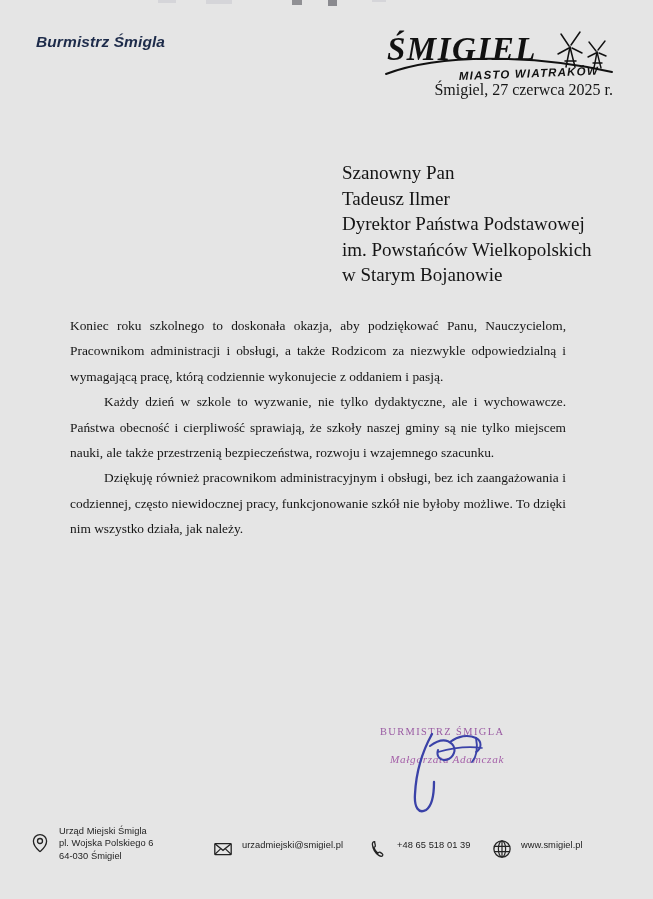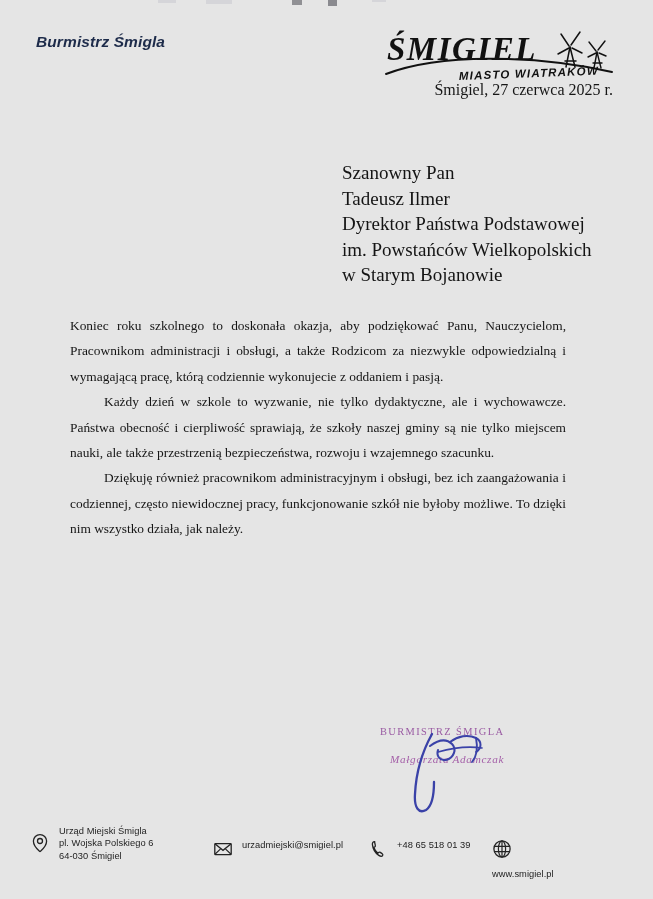--- a/index.html
+++ b/index.html
@@ -138,21 +138,21 @@
   .footer-text {
     font-size: 9.3px;
     line-height: 12.4px;
     letter-spacing: .05px;
     white-space: pre-line;
   }
   .fi-address { left: 30px;  top: 2px; align-items: flex-start; }
   .fi-address .footer-icon { margin-top: 8px; }
   .fi-email   { left: 213px; top: 16px; }
   .fi-phone   { left: 368px; top: 16px; }
-  .fi-web     { left: 492px; top: 16px; flex-direction: column; }
+  .fi-web     { left: 492px; top: 16px; }
 </style>
 </head>
 <body>
 
 <div class="page">
 
   <div class="scan-artifacts">
     <i style="left:158px;width:18px;height:3px;"></i>
     <i style="left:206px;width:26px;height:4px;"></i>
     <i style="left:292px;width:10px;height:5px;background:#4a4a52;"></i>

